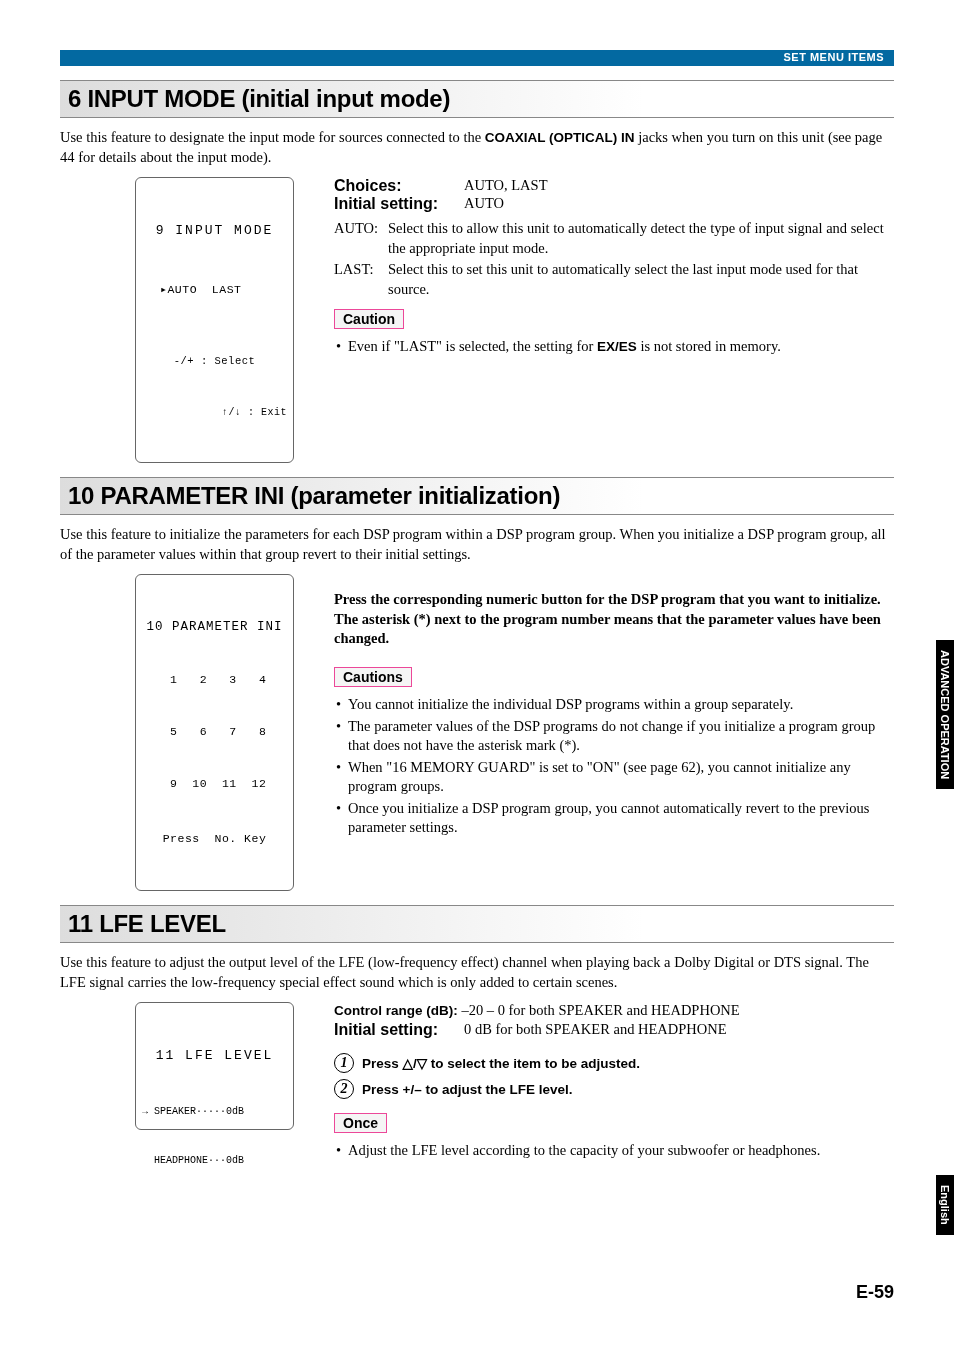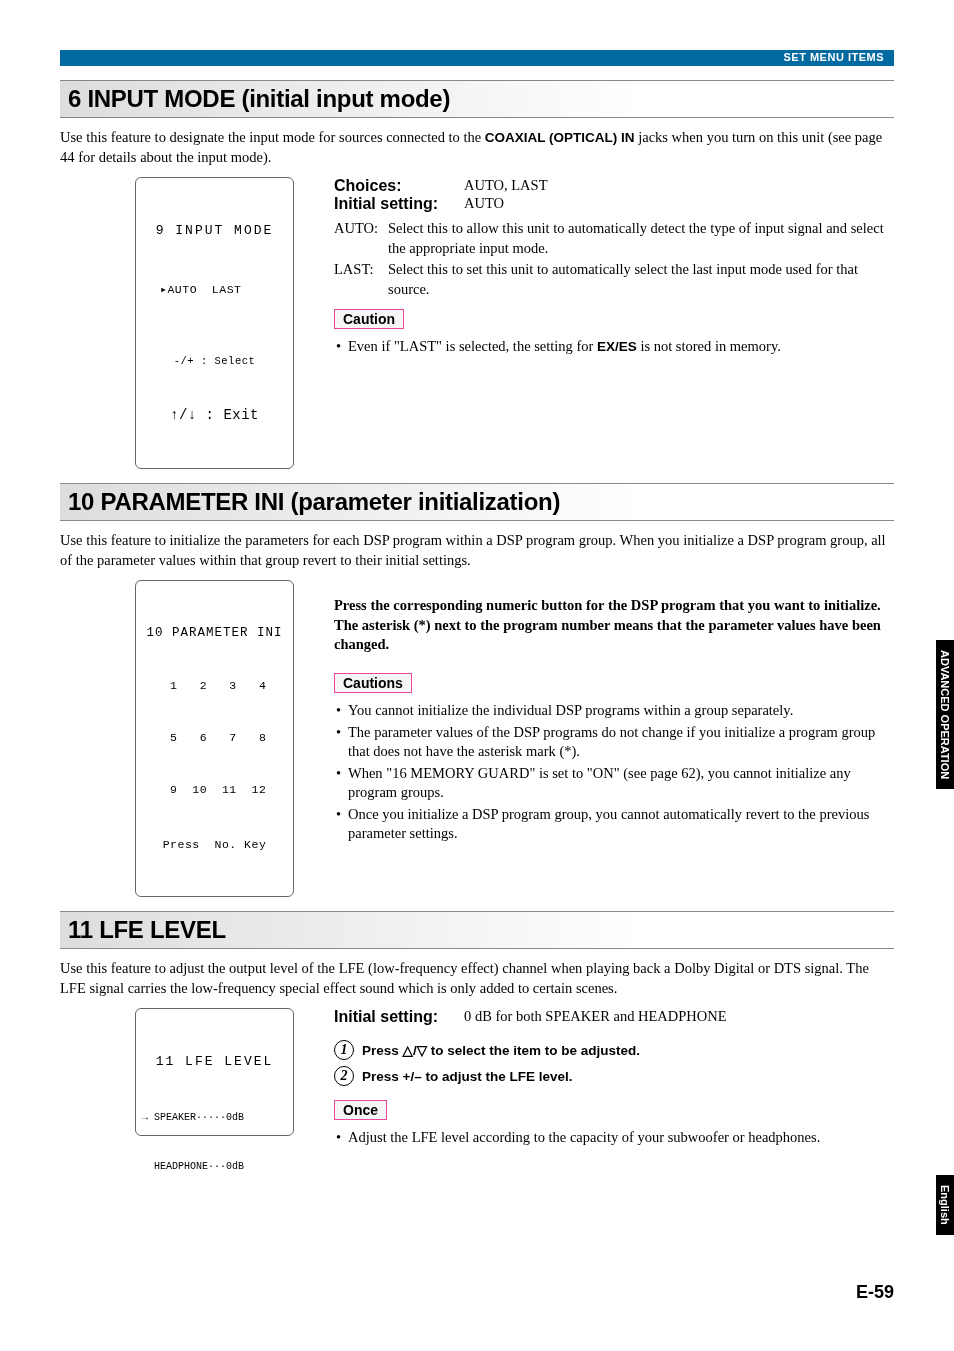--- a/index.html
+++ b/index.html
@@ -159,21 +159,21 @@
 
   <p class="body-text">
     <span>Use this feature to designate the input mode for sources connected to the </span><b class="bold-inline">COAXIAL (OPTICAL) IN</b><span> jacks when you turn on this unit (see page 44 for details about the input mode).</span>
   </p>
 
   <div class="two-col">
     <div class="lcd">
       <span class="line" style="padding-bottom:6px; font-size:13px; letter-spacing:2px;">9 INPUT MODE</span>
       <span class="line" style="text-align:left; padding-left:18px; padding-bottom:22px;">▸AUTO  LAST</span>
       <span class="line" style="font-size:10.5px;">-/+ : Select</span>
-      <span class="line" style="font-size:14px;">↑/↓ : Exit</span>
+      <span class="line" style="font-size:10px;text-align:right;">↑/↓ : Exit</span>
     </div>
     <div class="right">
       <div class="kv-row">
         <span class="kv-label">Choices:</span>
         <span class="kv-val">AUTO, LAST</span>
       </div>
       <div class="kv-row">
         <span class="kv-label">Initial setting:</span>
         <span class="kv-val">AUTO</span>
       </div>
@@ -239,20 +239,23 @@
 
   <p class="body-text">Use this feature to adjust the output level of the LFE (low-frequency effect) channel when playing back a Dolby Digital or DTS signal. The LFE signal carries the low-frequency special effect sound which is only added to certain scenes.</p>
 
   <div class="two-col">
     <div class="lcd" style="height:110px;">
       <span class="line" style="font-size:13px; letter-spacing:2px; padding-bottom:4px;">11 LFE LEVEL</span>
       <span class="line" style="text-align:left; font-size:10px; letter-spacing:0;">→ SPEAKER·····0dB</span>
       <span class="line" style="text-align:left; font-size:10px; letter-spacing:0;">  HEADPHONE···0dB</span>
     </div>
     <div class="right">
+      <div style="margin-bottom:2px;">
+        <span class="bold-inline">Control range (dB):</span><span> –20 – 0 for both SPEAKER and HEADPHONE</span>
+      </div>
       <div class="kv-row" style="margin-bottom:14px;">
         <span class="kv-label">Initial setting:</span>
         <span class="kv-val">0 dB for both SPEAKER and HEADPHONE</span>
       </div>
       <div class="step-row">
         <span class="step-num">1</span>
         <span class="tri">Press △/▽ to select the item to be adjusted.</span>
       </div>
       <div class="step-row">
         <span class="step-num">2</span>

